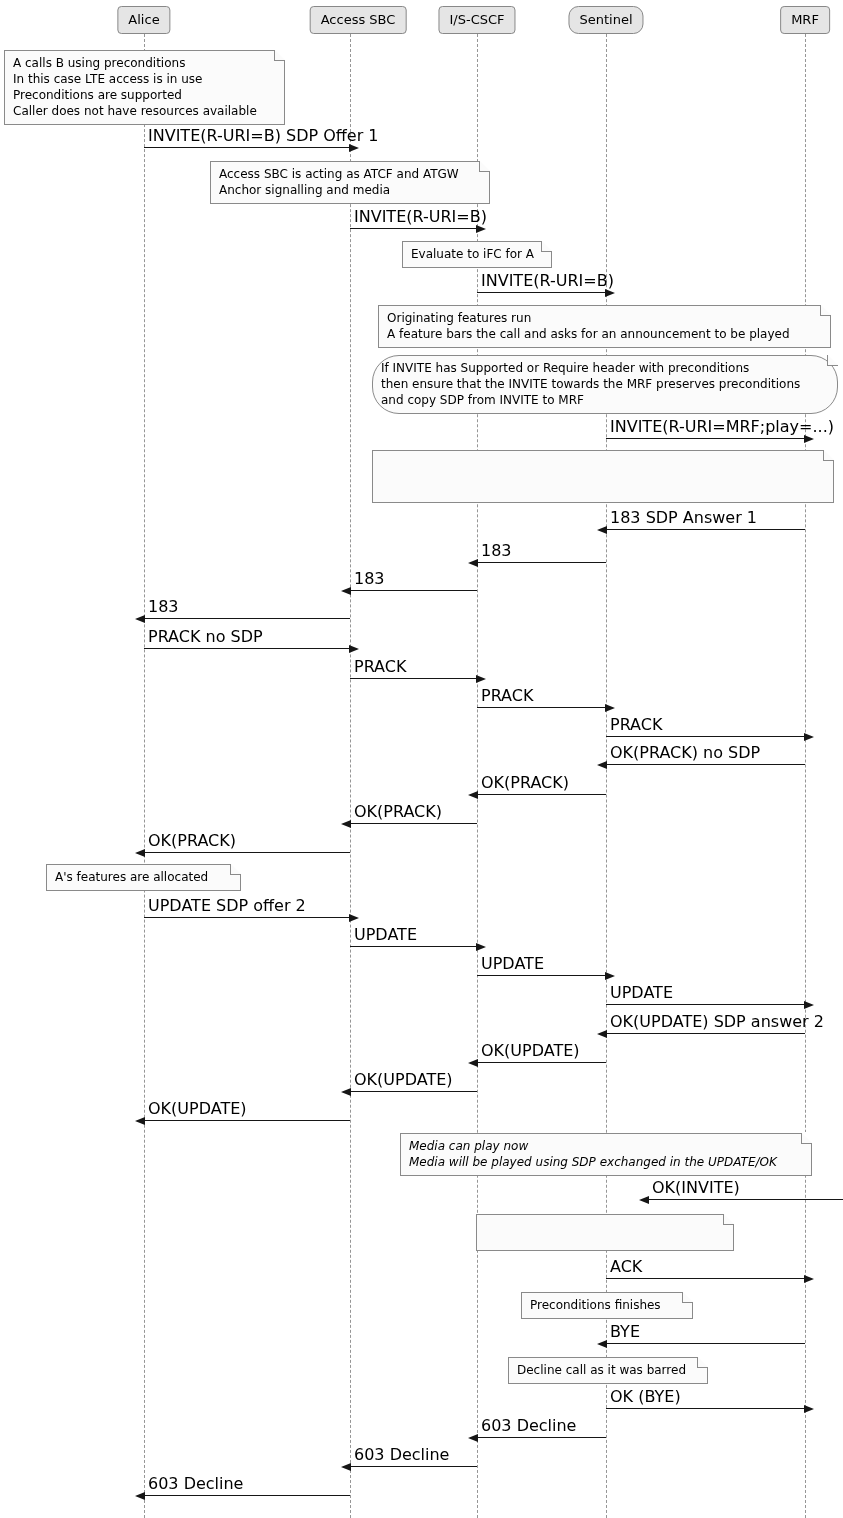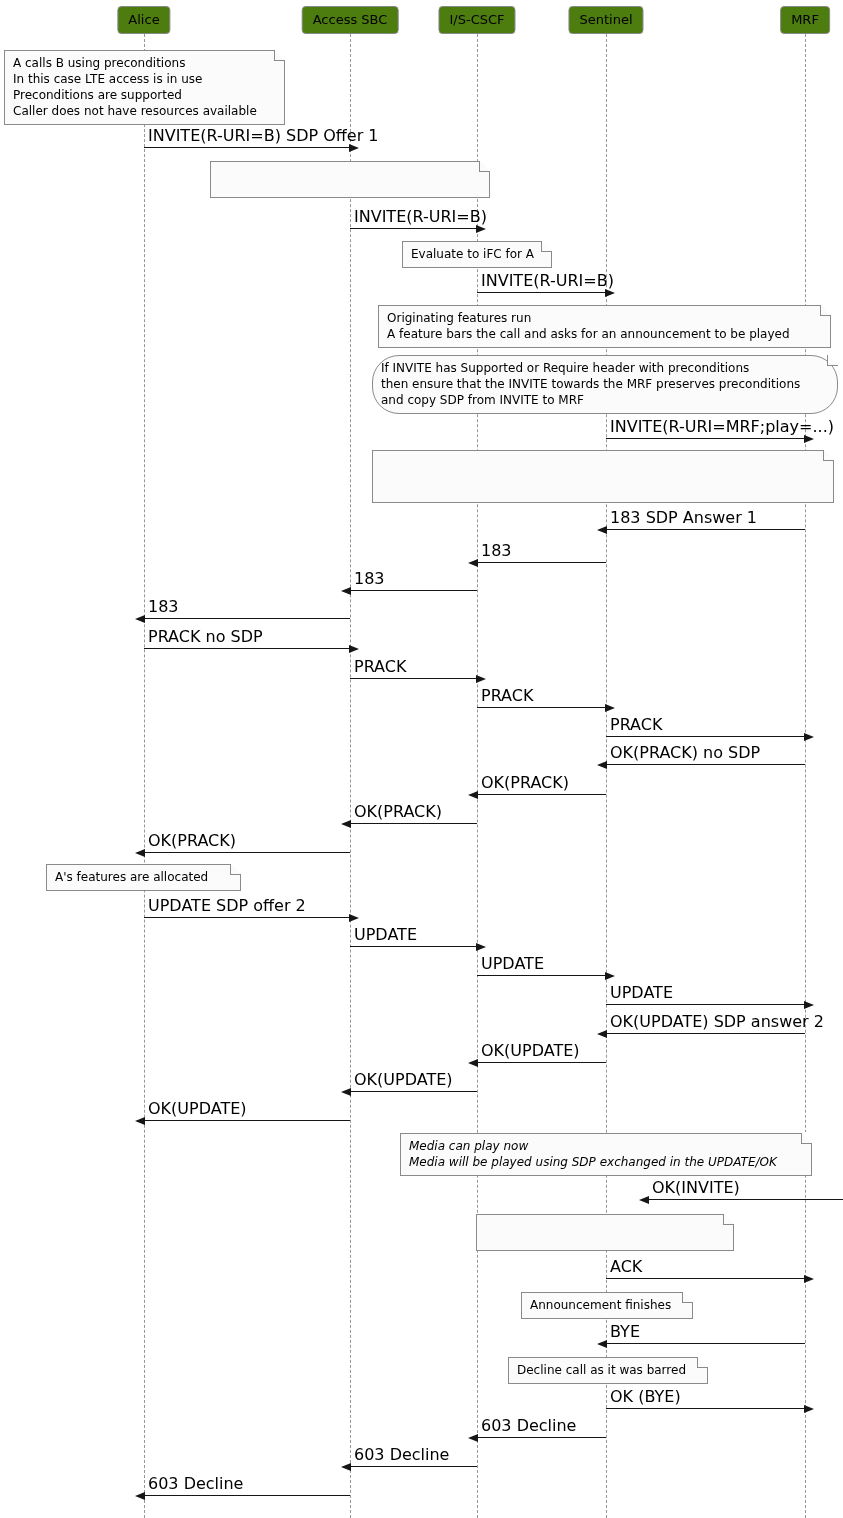--- a/index.html
+++ b/index.html
@@ -15,21 +15,21 @@
     position: relative;
     width: 843px;
     height: 1518px;
     background: #ffffff;
     overflow: hidden;
   }
   
   .participant {
     position: absolute;
     box-sizing: border-box;
-    background: #4d7c0f;
+    background: #e5e5e5;
     border: 1px solid #888888;
     border-radius: 4px;
     color: #000000;
     font-size: 13px;
     line-height: 1;
     text-align: center;
     padding: 6px 10px 7px 10px;
     white-space: nowrap;
     transform: translateX(-50%);
   }
@@ -242,35 +242,36 @@
       <div class="msg" style="left: 144px; width: 206px; top: 1495px;">
         <div class="arrowhead left"></div>
         <div class="msg-label at-left">603 Decline</div>
       </div>
     </div>
   <div id="notes-layer">
       <div class="note" style="left: 4px; top: 50px; width: 281px; min-height: 73px;"><span class="note-text">A calls B using preconditions
 In this case LTE access is in use
 Preconditions are supported
 Caller does not have resources available</span><span class="fold"></span></div>
-      <div class="note" style="left: 210px; top: 161px; width: 280px; min-height: 37px;"><span class="fold"></span></div>
+      <div class="note" style="left: 210px; top: 161px; width: 280px; min-height: 37px;"><span class="note-text">Access SBC is acting as ATCF and ATGW
+Anchor signalling and media</span><span class="fold"></span></div>
       <div class="note" style="left: 402px; top: 241px; width: 150px; min-height: 22px;"><span class="note-text">Evaluate to iFC for A</span><span class="fold"></span></div>
       <div class="note" style="left: 378px; top: 305px; width: 453px; min-height: 37px;"><span class="note-text">Originating features run
 A feature bars the call and asks for an announcement to be played</span><span class="fold"></span></div>
       <div class="note" style="left: 372px; top: 355px; width: 466px; min-height: 53px; border-radius: 27px;"><span class="note-text">If INVITE has Supported or Require header with preconditions
 then ensure that the INVITE towards the MRF preserves preconditions
 and copy SDP from INVITE to MRF</span><span class="fold"></span></div>
       <div class="note" style="left: 372px; top: 450px; width: 462px; min-height: 53px;"><span class="fold"></span></div>
       <div class="note" style="left: 46px; top: 864px; width: 195px; min-height: 25px;"><span class="note-text">A's features are allocated</span><span class="fold"></span></div>
       <div class="note" style="left: 400px; top: 1133px; width: 412px; min-height: 37px; font-style: italic;"><span class="note-text">Media can play now
 Media will be played using SDP exchanged in the UPDATE/OK</span><span class="fold"></span></div>
       <div class="note" style="left: 476px; top: 1214px; width: 258px; min-height: 37px;"><span class="fold"></span></div>
-      <div class="note" style="left: 521px; top: 1292px; width: 172px; min-height: 24px;"><span class="note-text">Announcement finishes</span><span class="fold"></span></div>
+      <div class="note" style="left: 521px; top: 1292px; width: 172px; min-height: 24px;"><span class="note-text">Preconditions finishes</span><span class="fold"></span></div>
       <div class="note" style="left: 508px; top: 1357px; width: 200px; min-height: 24px;"><span class="note-text">Decline call as it was barred</span><span class="fold"></span></div>
     </div>
   <div id="participants-layer">
       <div class="participant" style="left: 144px; top: 6px;">Alice</div>
-      <div class="participant" style="left: 350px; top: 6px;">Access SBC</div>
+      <div class="participant" style="left: 358px; top: 6px;">Access SBC</div>
       <div class="participant" style="left: 477px; top: 6px;">I/S-CSCF</div>
-      <div class="participant" style="left: 606px; top: 6px;">Sentinel</div>
+      <div class="participant" style="left: 606px; top: 6px; border-radius: 10px;">Sentinel</div>
       <div class="participant" style="left: 805px; top: 6px;">MRF</div>
     </div>
 </div>
 
 </body></html>

